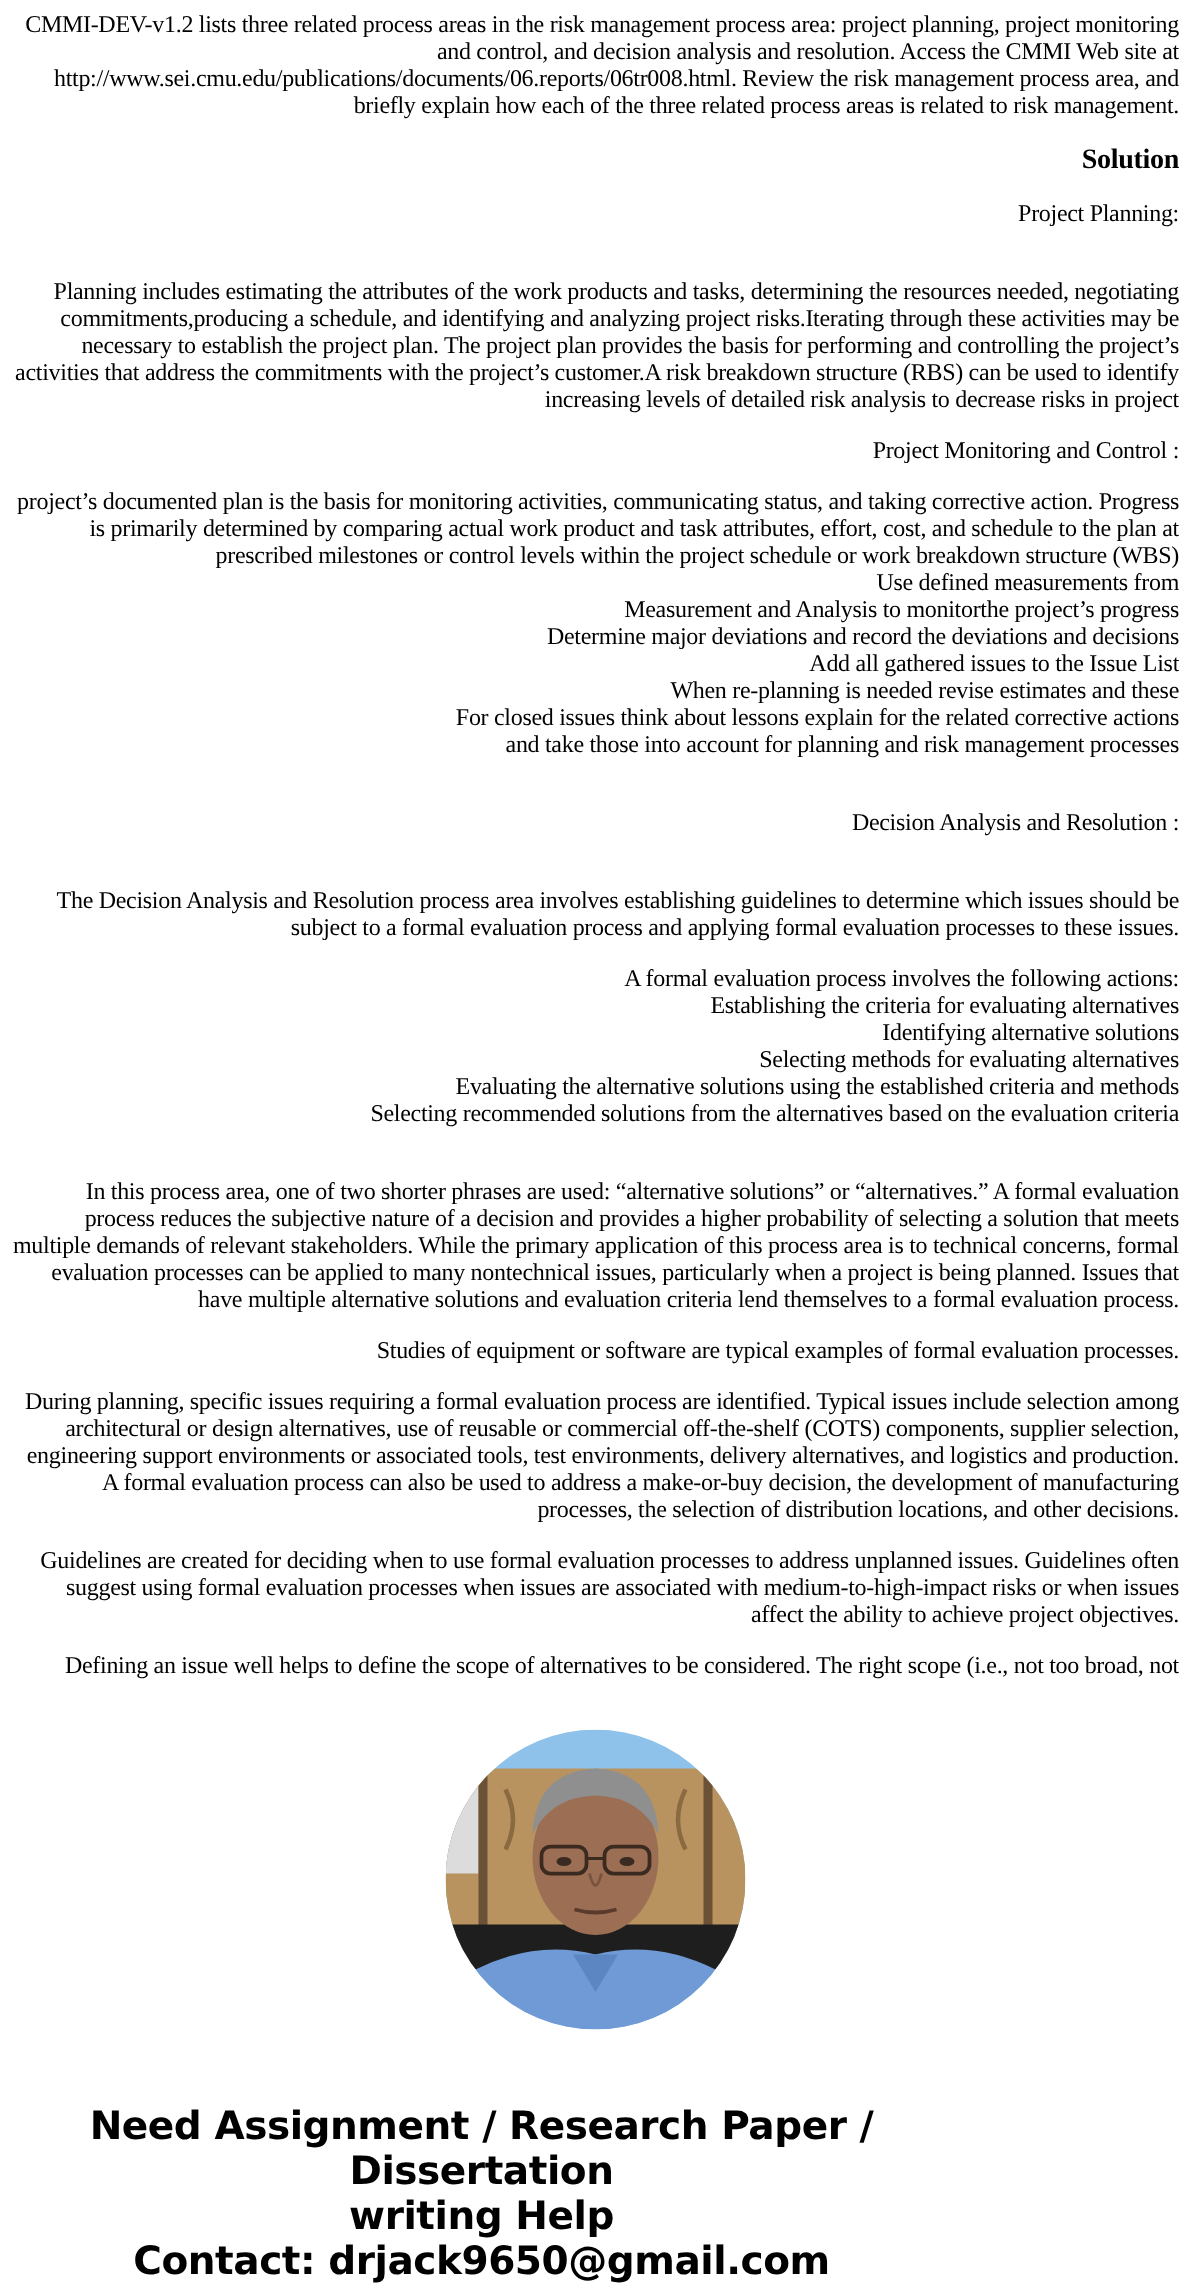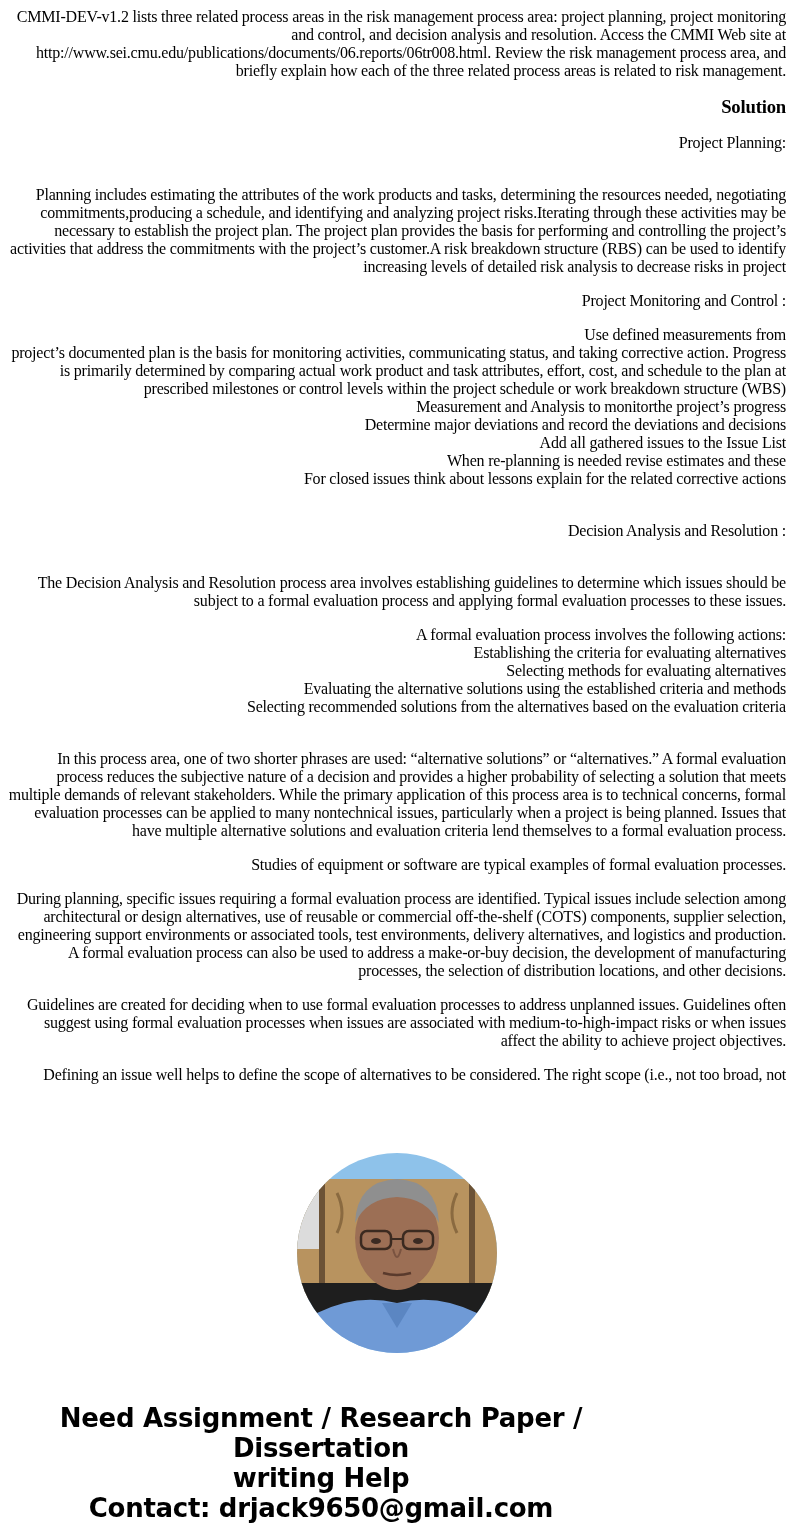--- a/index.html
+++ b/index.html
@@ -61,37 +61,39 @@
 <div class="doc">
   <p>CMMI-DEV-v1.2 lists three related process areas in the risk management process area: project planning, project monitoring and control, and decision analysis and resolution. Access the CMMI Web site at http://www.sei.cmu.edu/publications/documents/06.reports/06tr008.html. Review the risk management process area, and briefly explain how each of the three related process areas is related to risk management.</p>
   <h3>Solution</h3>
 
   <p>Project Planning:</p>
   <div class="gap"></div>
   <p>Planning includes estimating the attributes of the work products and tasks, determining the resources needed, negotiating commitments,producing a schedule, and identifying and analyzing project risks.Iterating through these activities may be necessary to establish the project plan. The project plan provides the basis for performing and controlling the project’s activities that address the commitments with the project’s customer.A risk breakdown structure (RBS) can be used to identify increasing levels of detailed risk analysis to decrease risks in project</p>
 
   <p>Project Monitoring and Control :</p>
   <p class="lines">
+    <span>project’s documented plan is the basis for monitoring activities, communicating status, and taking corrective action. Progress is primarily determined by comparing actual work product and task attributes, effort, cost, and schedule to the plan at prescribed milestones or control levels within the project schedule or work breakdown structure (WBS)</span>
     <span>Use defined measurements from</span>
-    <span>project’s documented plan is the basis for monitoring activities, communicating status, and taking corrective action. Progress is primarily determined by comparing actual work product and task attributes, effort, cost, and schedule to the plan at prescribed milestones or control levels within the project schedule or work breakdown structure (WBS)</span>
     <span>Measurement and Analysis to monitorthe project’s progress</span>
     <span>Determine major deviations and record the deviations and decisions</span>
     <span>Add all gathered issues to the Issue List</span>
     <span>When re-planning is needed revise estimates and these</span>
     <span>For closed issues think about lessons explain for the related corrective actions</span>
+    <span>and take those into account for planning and risk management processes</span>
   </p>
   <div class="gap"></div>
 
   <p>Decision Analysis and Resolution :</p>
   <div class="gap"></div>
   <p>The Decision Analysis and Resolution process area involves establishing guidelines to determine which issues should be subject to a formal evaluation process and applying formal evaluation processes to these issues.</p>
 
   <p class="lines">
     <span>A formal evaluation process involves the following actions:</span>
     <span>Establishing the criteria for evaluating alternatives</span>
+    <span>Identifying alternative solutions</span>
     <span>Selecting methods for evaluating alternatives</span>
     <span>Evaluating the alternative solutions using the established criteria and methods</span>
     <span>Selecting recommended solutions from the alternatives based on the evaluation criteria</span>
   </p>
   <div class="gap"></div>
 
   <p>In this process area, one of two shorter phrases are used: “alternative solutions” or “alternatives.” A formal evaluation process reduces the subjective nature of a decision and provides a higher probability of selecting a solution that meets multiple demands of relevant stakeholders. While the primary application of this process area is to technical concerns, formal evaluation processes can be applied to many nontechnical issues, particularly when a project is being planned. Issues that have multiple alternative solutions and evaluation criteria lend themselves to a formal evaluation process.</p>
   <p>Studies of equipment or software are typical examples of formal evaluation processes.</p>
   <p>During planning, specific issues requiring a formal evaluation process are identified. Typical issues include selection among architectural or design alternatives, use of reusable or commercial off-the-shelf (COTS) components, supplier selection, engineering support environments or associated tools, test environments, delivery alternatives, and logistics and production. A formal evaluation process can also be used to address a make-or-buy decision, the development of manufacturing processes, the selection of distribution locations, and other decisions.</p>
   <p>Guidelines are created for deciding when to use formal evaluation processes to address unplanned issues. Guidelines often suggest using formal evaluation processes when issues are associated with medium-to-high-impact risks or when issues affect the ability to achieve project objectives.</p>

